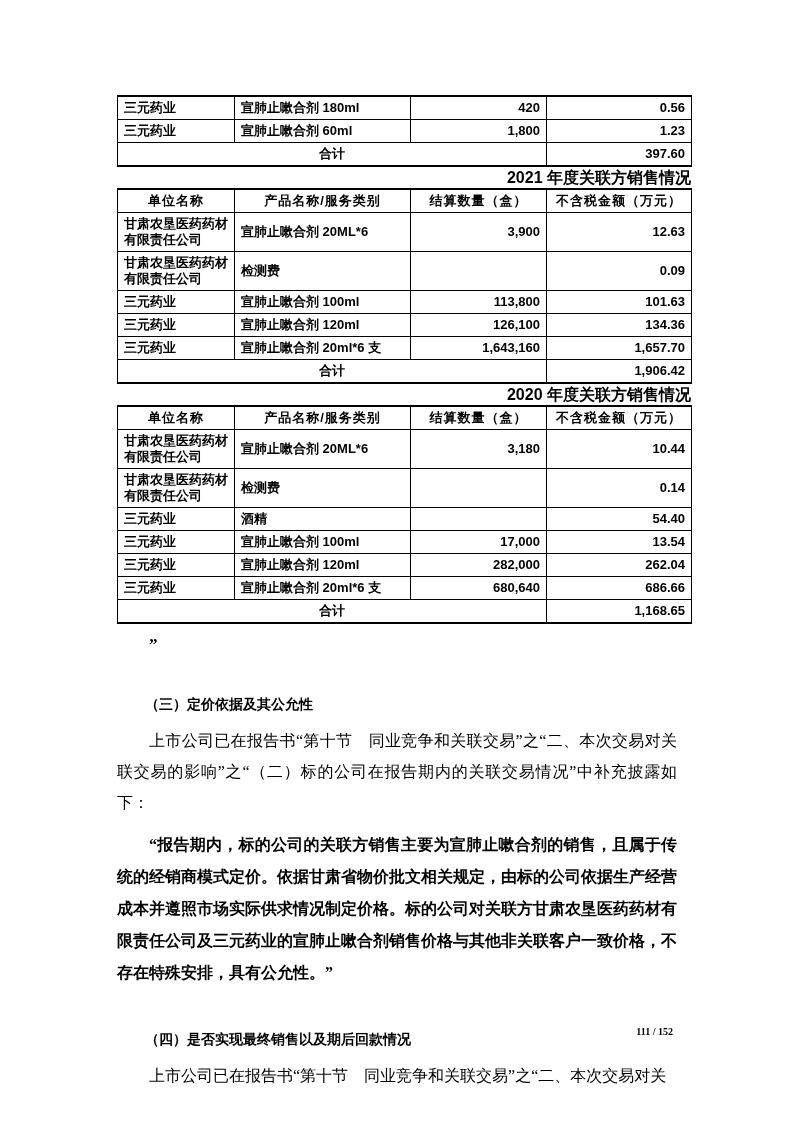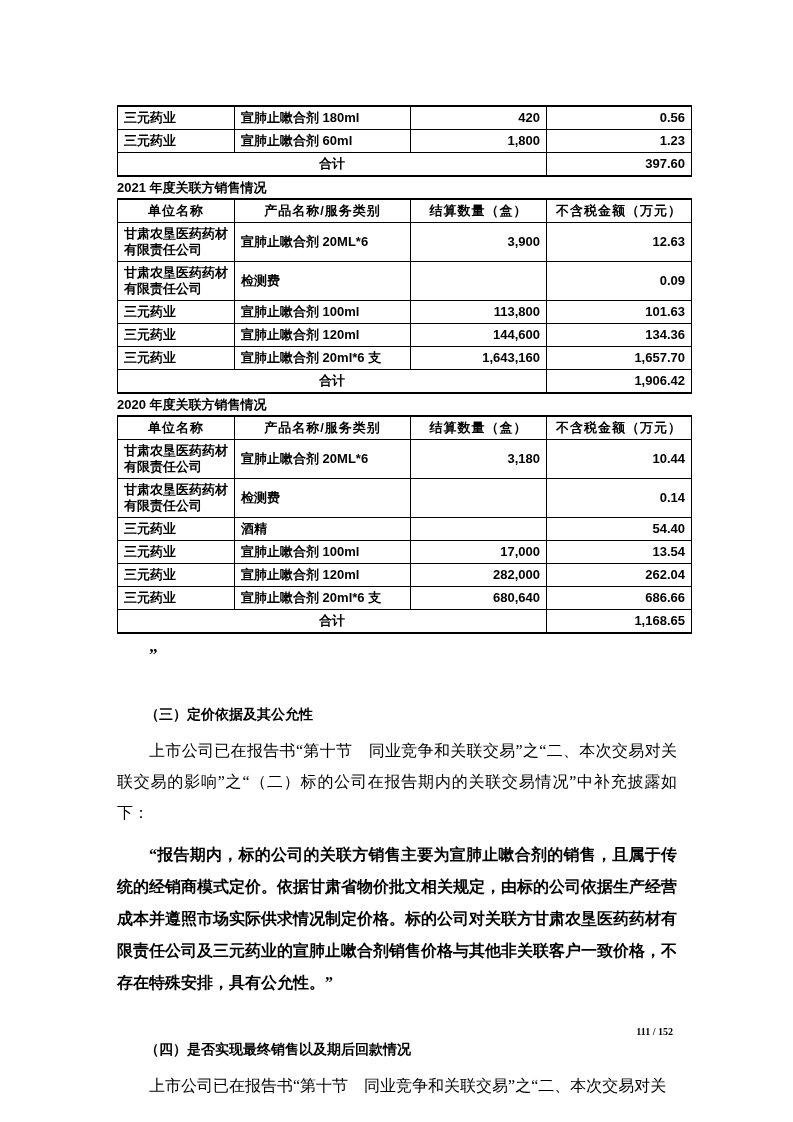--- a/index.html
+++ b/index.html
@@ -9,21 +9,21 @@
     height: 1122px;
     background: #ffffff;
     color: #000000;
     font-family: "Liberation Serif", serif;
     overflow: hidden;
     box-sizing: border-box;
   }
   .content {
     position: absolute;
     left: 117px;
-    top: 105px;
+    top: 95px;
     width: 574px;
   }
   
   table.tbl {
     width: 574px;
     border-collapse: collapse;
     table-layout: fixed;
     border: 1px solid #000;
     border-top-width: 2.5px;
     border-bottom-width: 2.5px;
@@ -51,24 +51,24 @@
     text-align: justify;
     text-justify: inter-character;
     padding-left: 10px;
     padding-right: 10px;
   }
   td.prod-cell { text-align: left;  padding-left: 8px; margin-top: 33px; }
   td.num-cell  { text-align: right; padding-right: 8px; margin-top: 8px; }
   td.total-cell { text-align: center; }
   .caption {
     width: 574px;
-    text-align: left;
+    text-align: right;
     font-family: "Liberation Sans", sans-serif;
     font-weight: bold;
-    font-size: 13px;
+    font-size: 16px;
     line-height: 15px;
     padding: 3px 0 3px;
   }
   
   .prose { width: 560px; }
   .closing-quote {
     margin: 12px 0 0 32px;
     font-size: 17px;
     font-weight: bold;
     line-height: 18px;
@@ -166,21 +166,21 @@
         </tr>
         <tr>
           <td class="unit-cell">三元药业</td>
           <td class="prod-cell">宣肺止嗽合剂 100ml</td>
           <td class="num-cell">113,800</td>
           <td class="num-cell">101.63</td>
         </tr>
         <tr>
           <td class="unit-cell">三元药业</td>
           <td class="prod-cell">宣肺止嗽合剂 120ml</td>
-          <td class="num-cell">144,600</td>
+          <td class="num-cell">126,100</td>
           <td class="num-cell">134.36</td>
         </tr>
         <tr>
           <td class="unit-cell">三元药业</td>
           <td class="prod-cell">宣肺止嗽合剂 20ml*6 支</td>
           <td class="num-cell">1,643,160</td>
           <td class="num-cell">1,657.70</td>
         </tr>
         <tr>
           <td class="total-cell" colspan="3">合计</td>

